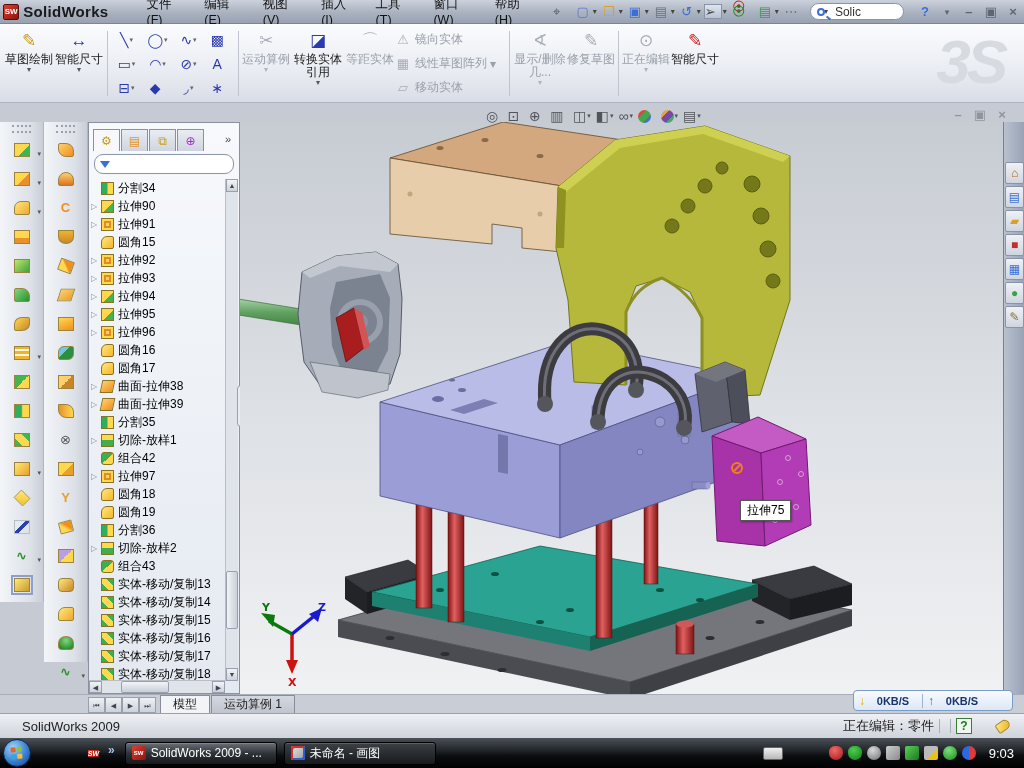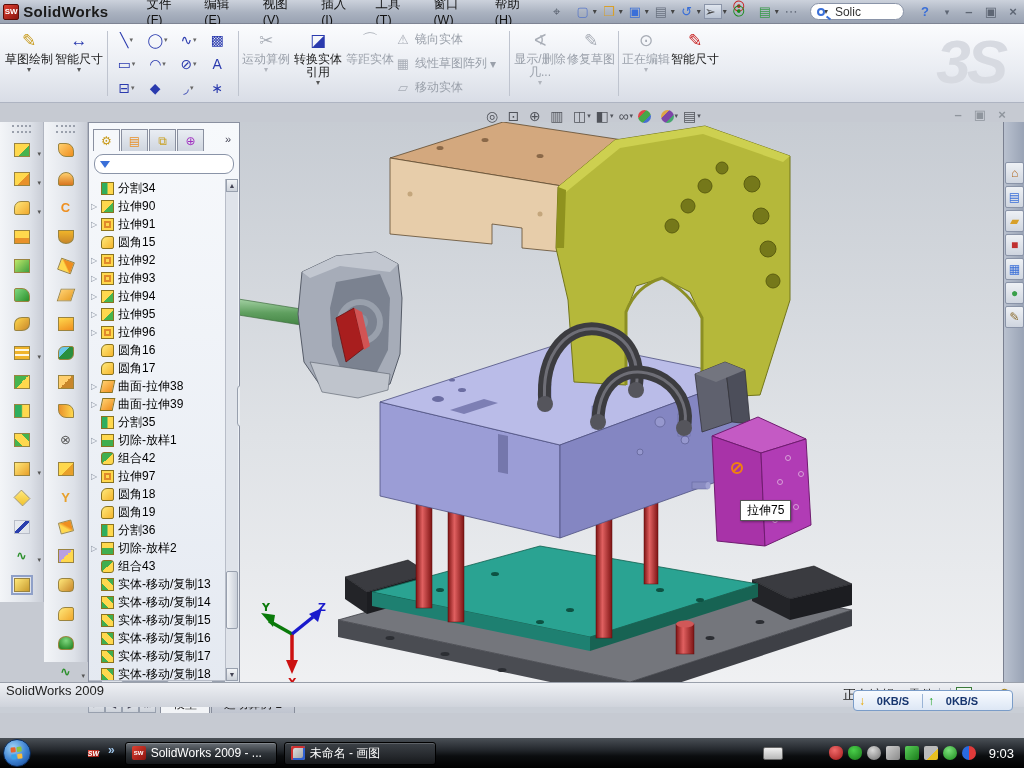--- a/index.html
+++ b/index.html
@@ -151,23 +151,23 @@
   
   #netwidget { position:absolute; left:853px; top:690px; width:160px; height:21px;
     background:linear-gradient(180deg,#f8fbff,#dde7f5); border:1px solid #7a9cc8; border-radius:4px;
     display:flex; align-items:center; font-size:11px; font-weight:bold; color:#16356e; z-index:20; }
   #netwidget .arr { width:16px; text-align:center; font-size:12px; }
   #netwidget .dnarr { color:#e8a800; } #netwidget .uparr { color:#18a018; }
   #netwidget .val { width:52px; text-align:center; padding-right:6px; }
   #netwidget .ndiv { width:1px; height:14px; background:#9ab4d6; }
 
   
-  #statusbar { position:absolute; left:0; top:682px; width:1024px; height:25px;
+  #statusbar { position:absolute; left:0; top:713px; width:1024px; height:25px;
     background:linear-gradient(180deg,#eef0f4,#cfd3db); border-top:1px solid #9aa0ab;
-    display:flex; font-size:13px; color:#222; }
+    display:flex; align-items:center; font-size:13px; color:#222;padding-left:16px; }
   #statusbar .sleft { padding-left:6px; }
   #statusbar .sright { margin-left:auto; display:flex; align-items:center; }
   .ssep { width:1px; height:14px; background:#aab0ba; margin:0 5px; }
   .shelp { width:16px; height:16px; border:1px solid #3a7a3a; background:#eef6ee; color:#1a7a1a;
     font-weight:bold; text-align:center; line-height:14px; font-size:12px; }
   .stag { width:14px; height:10px; background:linear-gradient(135deg,#ffe87a,#e8b32a); border:1px solid #a8821a;
     border-radius:2px 5px 5px 2px; transform:rotate(-35deg); margin:0 14px 0 24px; }
 
   
   #taskbar { position:absolute; left:0; top:738px; width:1024px; height:30px;

